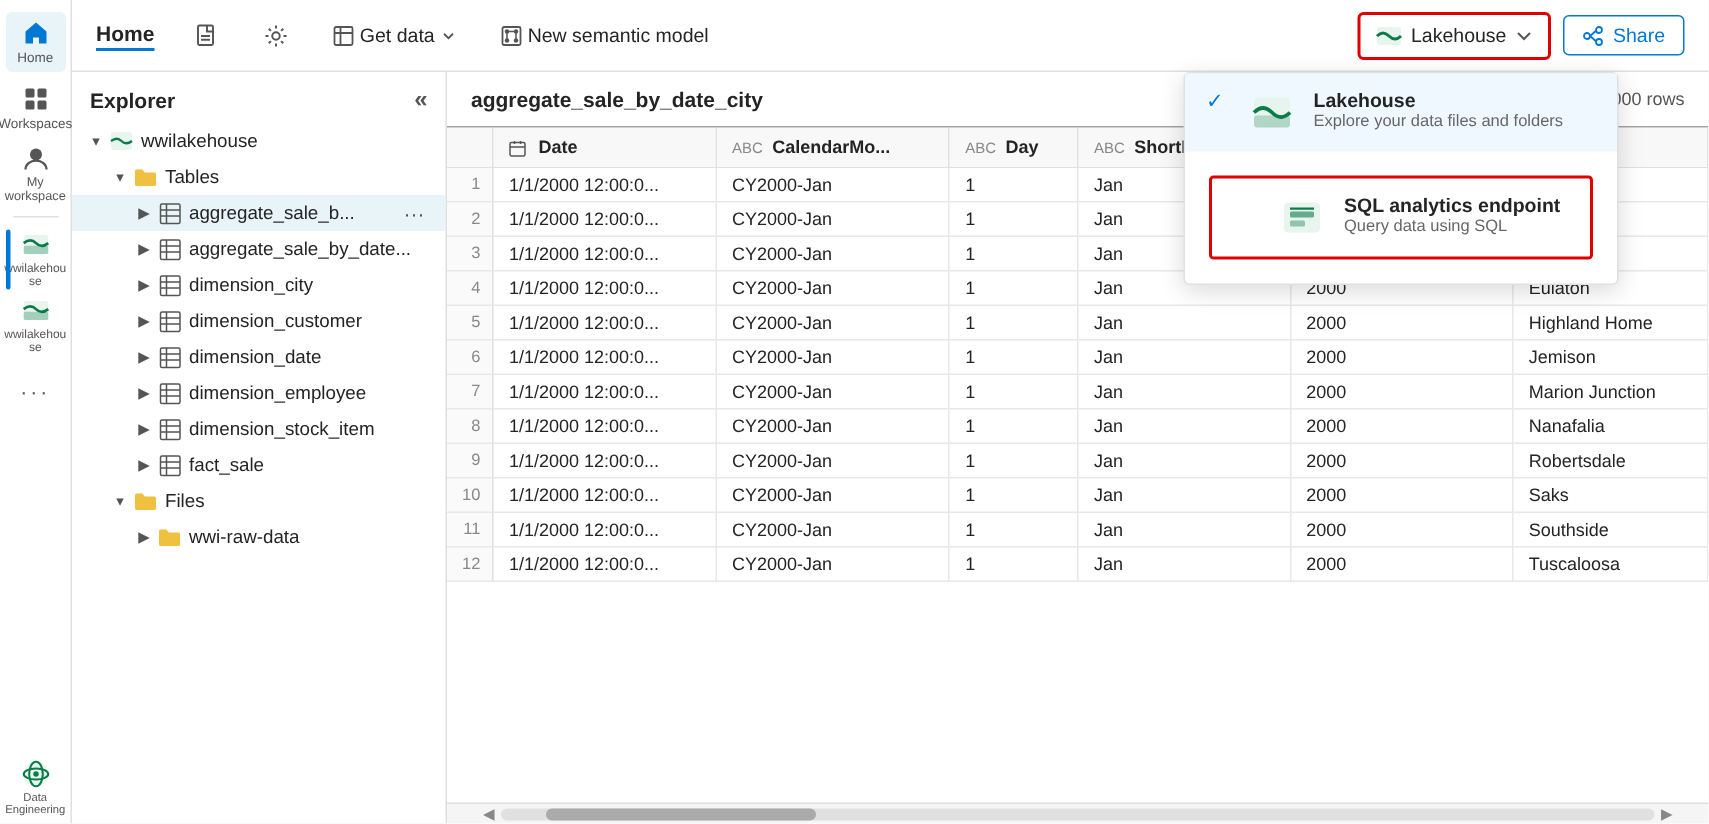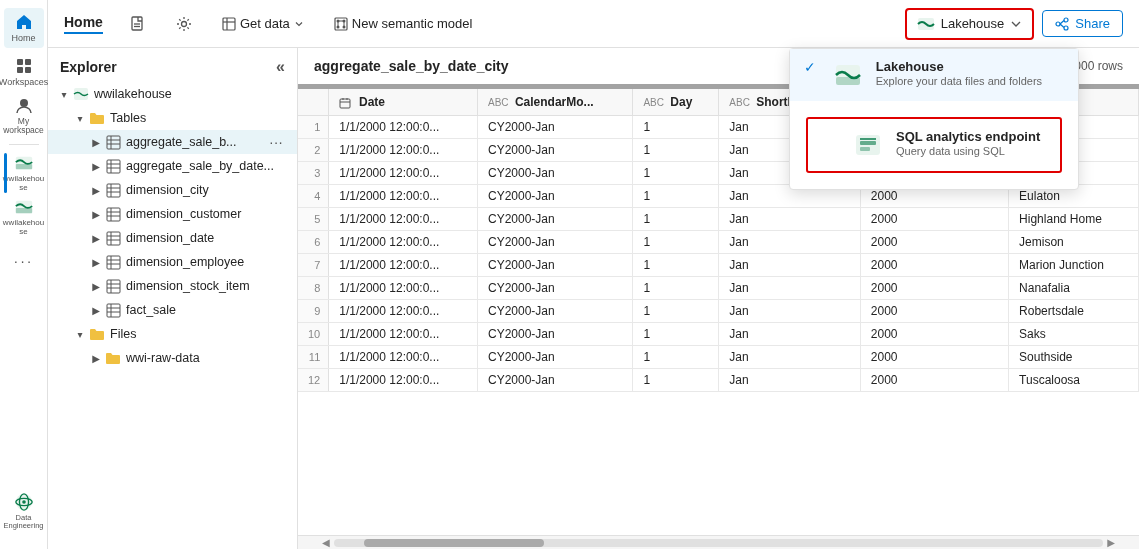--- a/index.html
+++ b/index.html
@@ -37,21 +37,21 @@
       align-items: center;
       justify-content: center;
     }
     .sidebar-item .label {
       font-size: 9px;
       color: #555;
       text-align: center;
       line-height: 1.1;
     }
     .sidebar-divider { width: 30px; height: 1px; background: #e0e0e0; margin: 4px 0; }
-    .sidebar-bottom { margin-top: auto; margin-bottom: 16px; display: flex; flex-direction: column; align-items: center; gap: 4px; }
+    .sidebar-bottom { margin-top: auto; margin-bottom: 2px; display: flex; flex-direction: column; align-items: center; gap: 4px; }
 
     
     .main-area {
       flex: 1;
       display: flex;
       flex-direction: column;
       overflow: hidden;
     }
 
     
@@ -197,21 +197,21 @@
       display: flex;
       flex-direction: column;
       overflow: hidden;
       background: #fff;
     }
     .table-header-bar {
       display: flex;
       align-items: center;
       justify-content: space-between;
       padding: 10px 16px;
-      border-bottom: 5px solid #a3a3a3;
+      border-bottom: 1px solid #a3a3a3;
     }
     .table-name {
       font-size: 14px;
       font-weight: 600;
       color: #242424;
     }
     .row-count {
       font-size: 12px;
       color: #555;
     }

